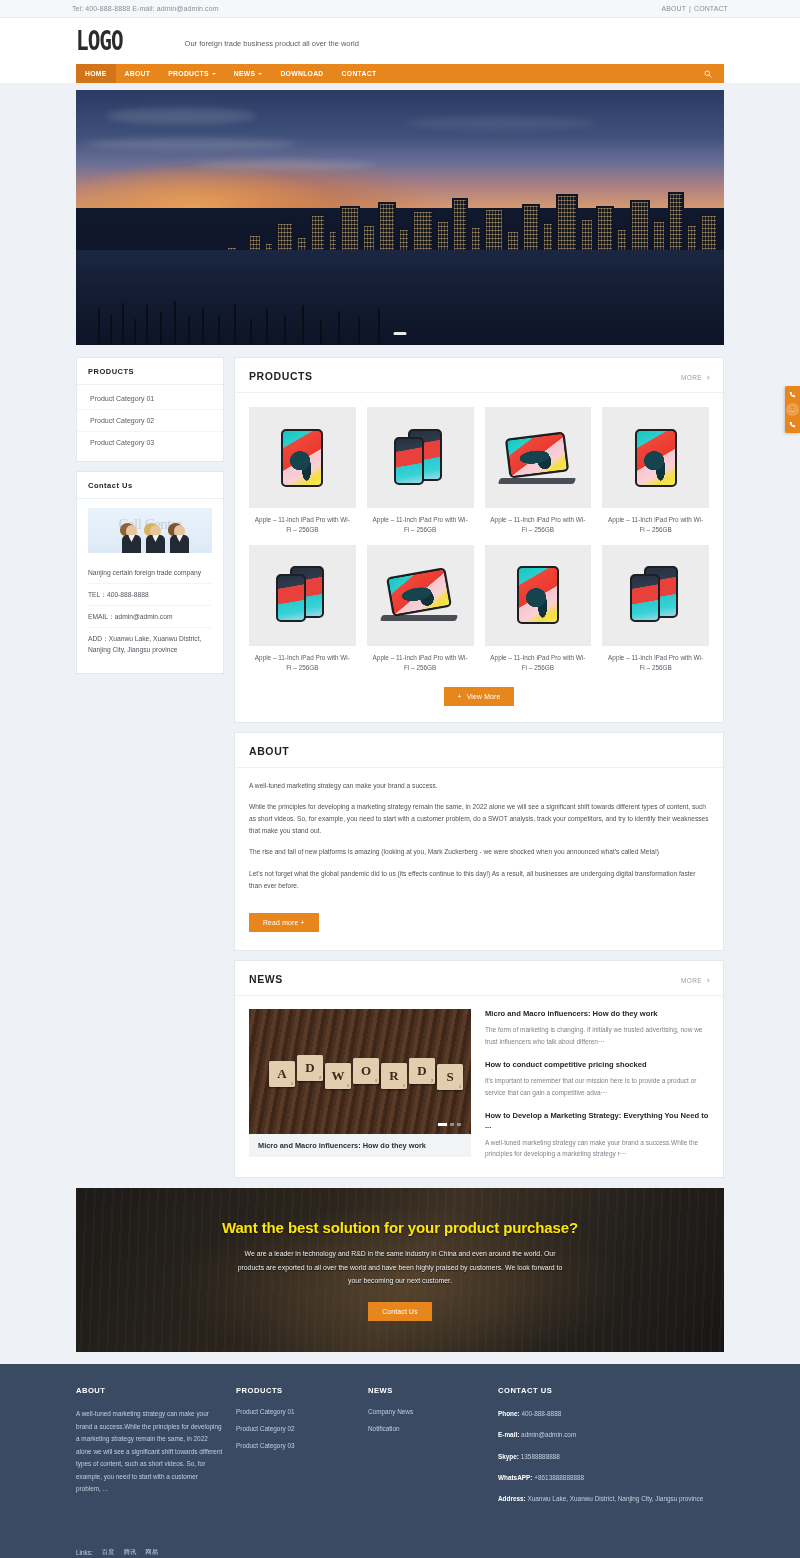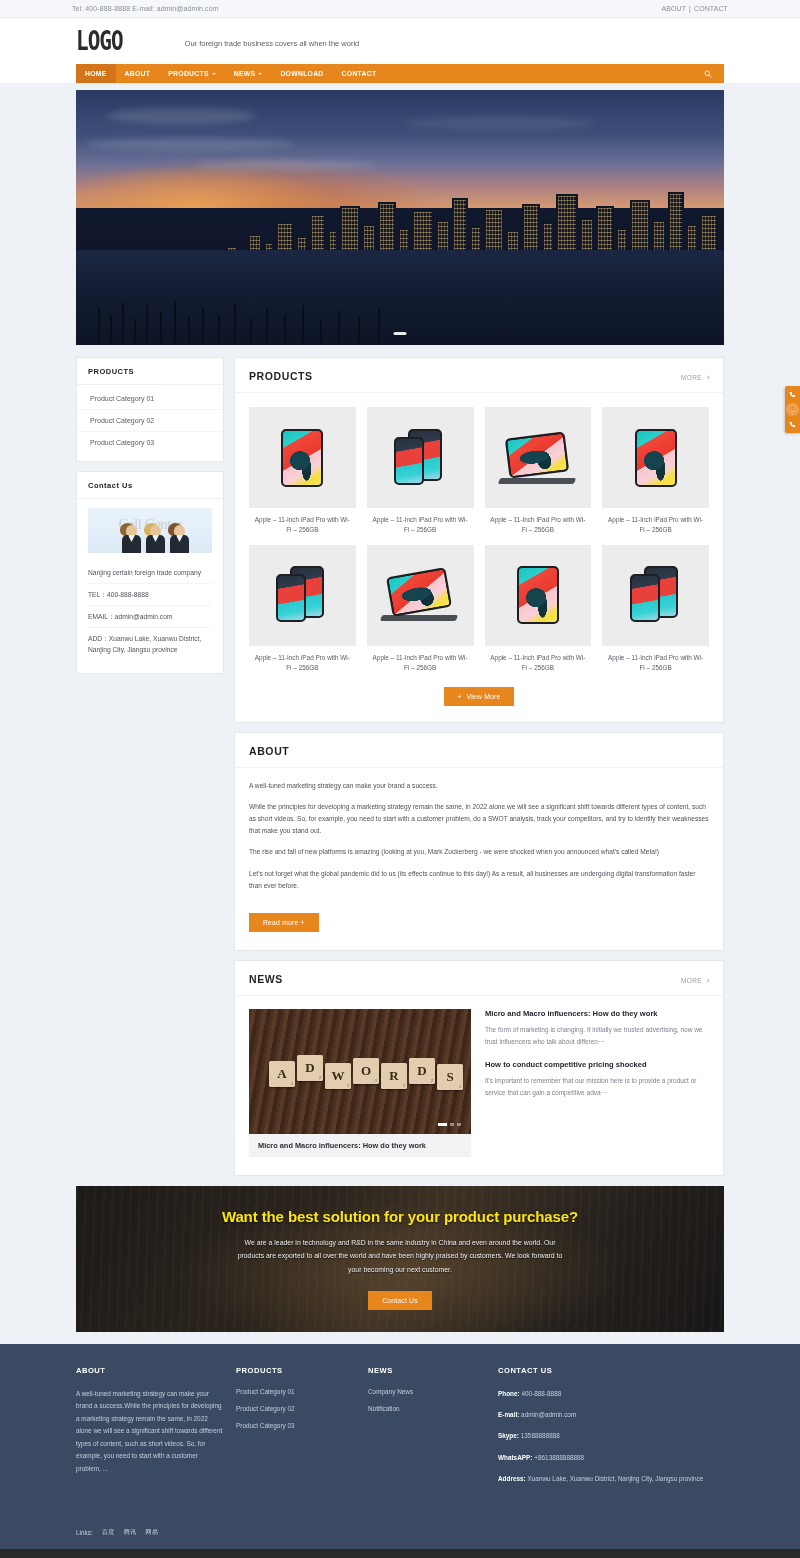--- a/index.html
+++ b/index.html
@@ -335,21 +335,21 @@
   .news-item:last-child { margin-bottom: 0; }
   .news-title {
     font-size: 7.6px; font-weight: bold; color: #23282e;
     margin-bottom: 5px; line-height: 1.35;
   }
   .news-desc { font-size: 6.5px; color: #7d848c; line-height: 1.75; }
 
   
   .cta-wrap { padding: 10px 76px 0; }
   .cta {
-    height: 146px;
+    height: 164px;
     position: relative;
     overflow: hidden;
     background: #be185d;
     display: flex; flex-direction: column; align-items: flex-end; justify-content: center;
   }
   .cta-bg {
     position: absolute; inset: 0;
     background:
       radial-gradient(ellipse 50% 70% at 50% 60%, rgba(214,160,92,.45) 0%, rgba(0,0,0,0) 70%),
       repeating-linear-gradient(92deg, rgba(255,255,255,.05) 0 2px, transparent 2px 9px),
@@ -447,21 +447,21 @@
     <span class="topbar-right">
       <a href="#">ABOUT</a>
       <span>|</span>
       <a href="#">CONTACT</a>
     </span>
   </div>
 
   <div class="header">
     <div class="logo">LOGO</div>
     <div class="slogan-wrap">
-      <div class="slogan-sub">Our foreign trade business covers all when the world</div>
+      <div class="slogan-sub">Our foreign trade business product all over the world</div>
     </div>
   </div>
 
   <div class="nav-wrap">
     <div class="nav">
       <a href="#" class="nav-item active">
         <span>HOME</span>
       </a>
       <a href="#" class="nav-item">
         <span>ABOUT</span>
@@ -777,20 +777,24 @@
 
           <div class="news-right">
             <div class="news-item">
               <div class="news-title">Micro and Macro influencers: How do they work</div>
               <div class="news-desc">The form of marketing is changing. If initially we trusted advertising, now we trust influencers who talk about differen···</div>
             </div>
             <div class="news-item">
               <div class="news-title">How to conduct competitive pricing shocked</div>
               <div class="news-desc">It's important to remember that our mission here is to provide a product or service that can gain a competitive adva···</div>
             </div>
+            <div class="news-item">
+              <div class="news-title">How to Develop a Marketing Strategy: Everything You Need to ...</div>
+              <div class="news-desc">A well-tuned marketing strategy can make your brand a success.While the principles for developing a marketing strategy r···</div>
+            </div>
           </div>
         </div>
       </section>
 
     </main>
   </div>
 
   <div class="cta-wrap">
     <div class="cta">
       <div class="cta-bg"></div>

